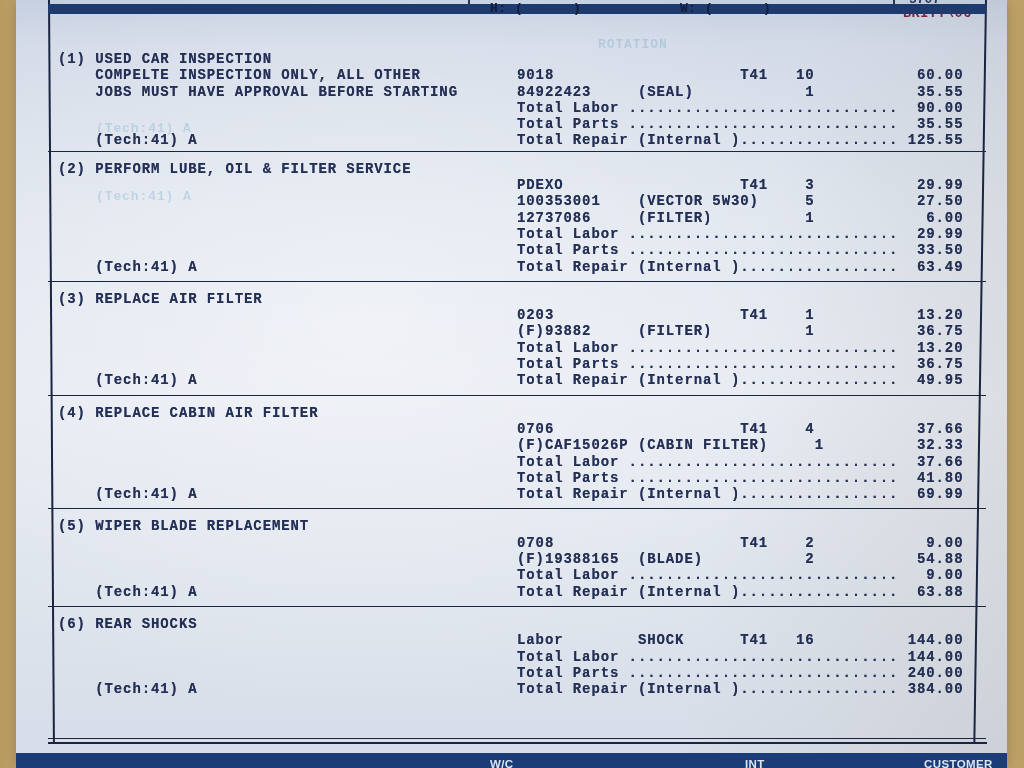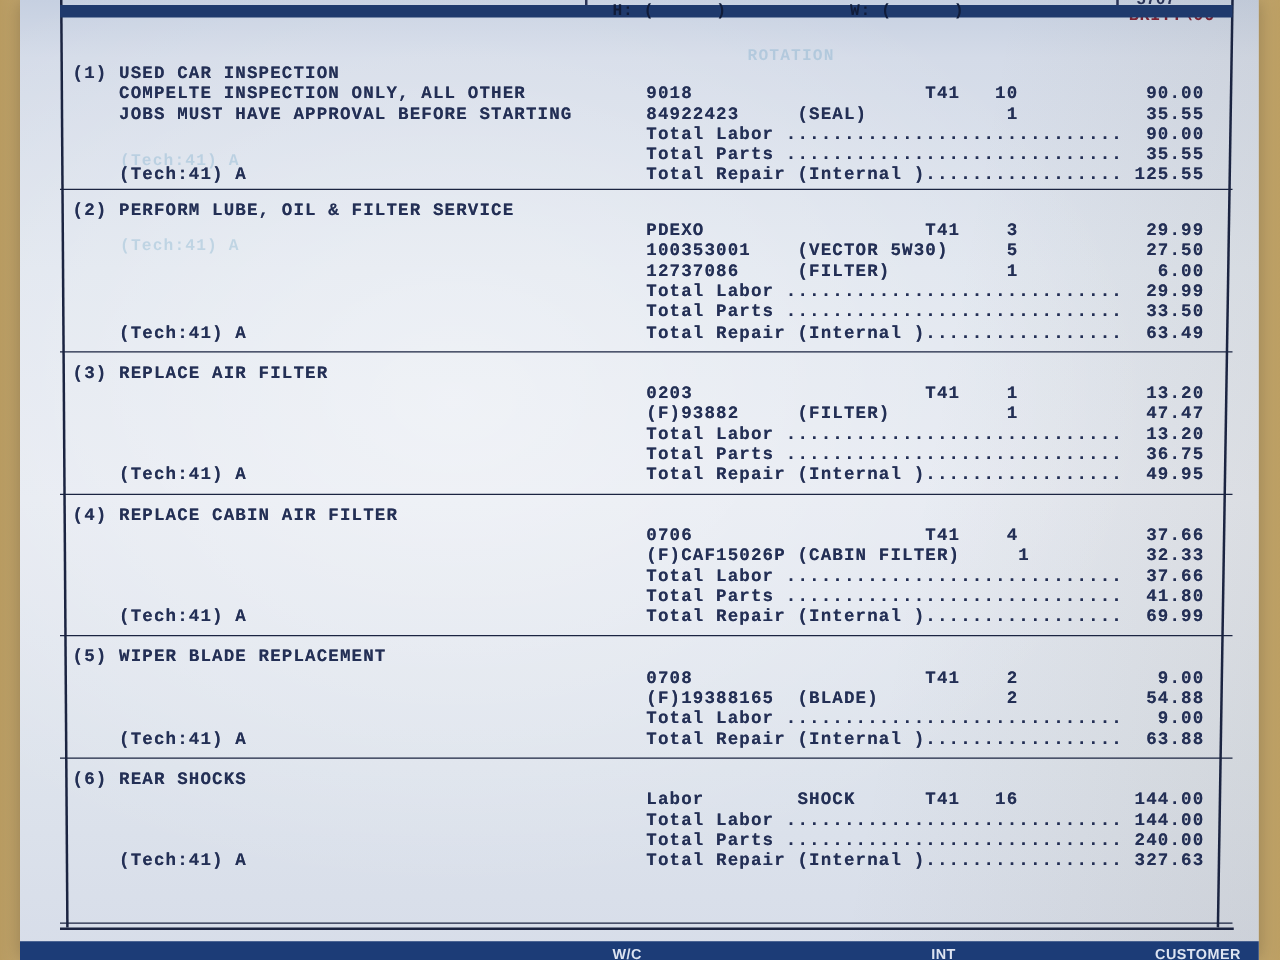--- a/index.html
+++ b/index.html
@@ -65,21 +65,21 @@
     <div class="vline border-right"></div>
 
     <div class="table" id="sections">
         <section class="section first">
           <div class="row">
     <span class="l">(1) USED CAR INSPECTION</span>
     <span class="r"></span>
   </div>
           <div class="row">
     <span class="l">    COMPELTE INSPECTION ONLY, ALL OTHER</span>
-    <span class="r">9018                    T41   10           90.00</span>
+    <span class="r">9018                    T41   10           60.00</span>
   </div>
           <div class="row">
     <span class="l">    JOBS MUST HAVE APPROVAL BEFORE STARTING</span>
     <span class="r">84922423     (SEAL)            1           35.55</span>
   </div>
           <div class="row">
     <span class="l"></span>
     <span class="r">Total Labor .............................  90.00</span>
   </div>
           <div class="row">
@@ -125,21 +125,21 @@
           <div class="row">
     <span class="l">(3) REPLACE AIR FILTER</span>
     <span class="r"></span>
   </div>
           <div class="row">
     <span class="l"></span>
     <span class="r">0203                    T41    1           13.20</span>
   </div>
           <div class="row">
     <span class="l"></span>
-    <span class="r">(F)93882     (FILTER)          1           47.47</span>
+    <span class="r">(F)93882     (FILTER)          1           36.75</span>
   </div>
           <div class="row">
     <span class="l"></span>
     <span class="r">Total Labor .............................  13.20</span>
   </div>
           <div class="row">
     <span class="l"></span>
     <span class="r">Total Parts .............................  36.75</span>
   </div>
           <div class="row">
@@ -207,21 +207,21 @@
           <div class="row">
     <span class="l"></span>
     <span class="r">Total Labor ............................. 144.00</span>
   </div>
           <div class="row">
     <span class="l"></span>
     <span class="r">Total Parts ............................. 240.00</span>
   </div>
           <div class="row">
     <span class="l">    (Tech:41) A</span>
-    <span class="r">Total Repair (Internal )................. 327.63</span>
+    <span class="r">Total Repair (Internal )................. 384.00</span>
   </div>
         </section>
       </div>
 
     <div class="dbl-a"></div>
     <div class="dbl-b"></div>
 
     <div class="band-bot">
       <span style="left:474px">W/C</span>
       <span style="left:729px">INT</span>

